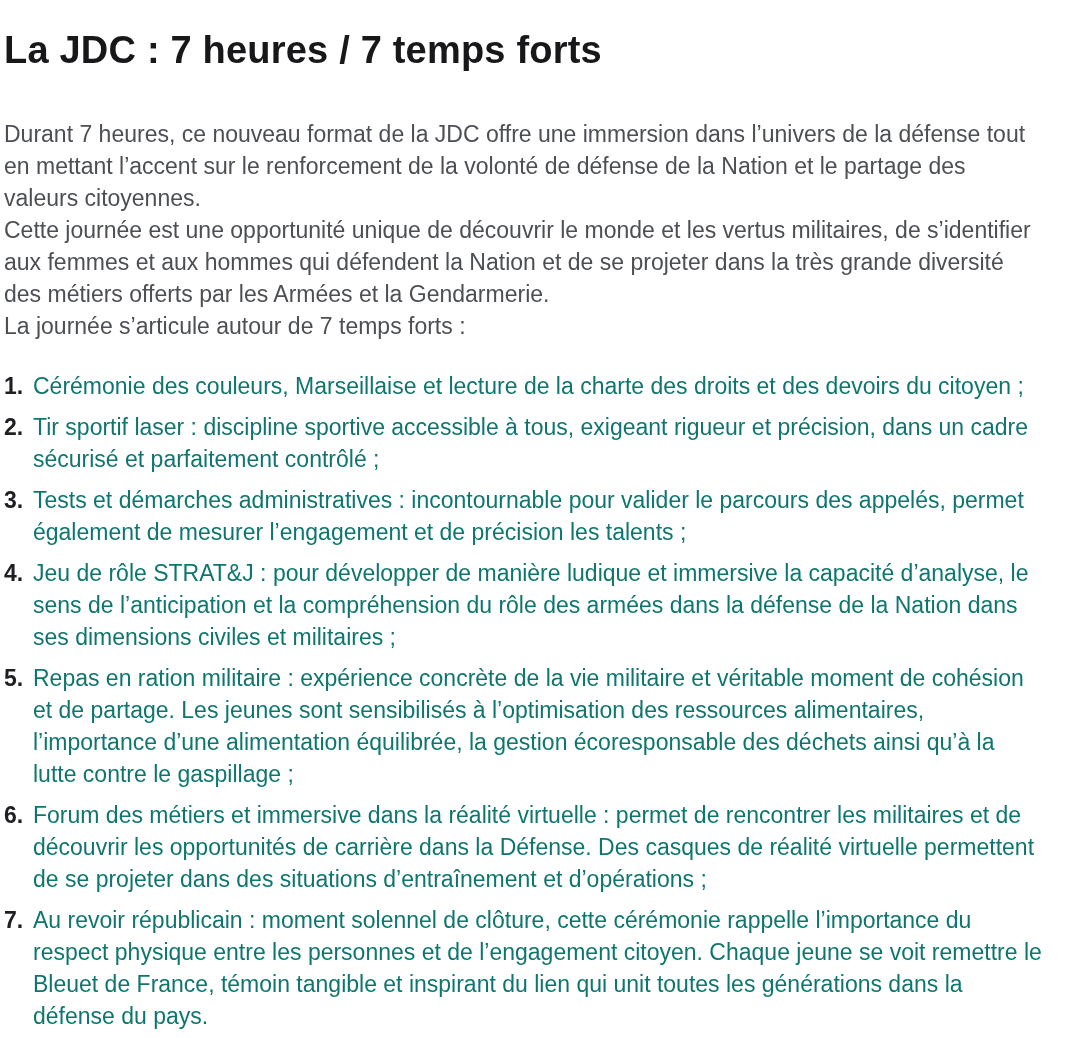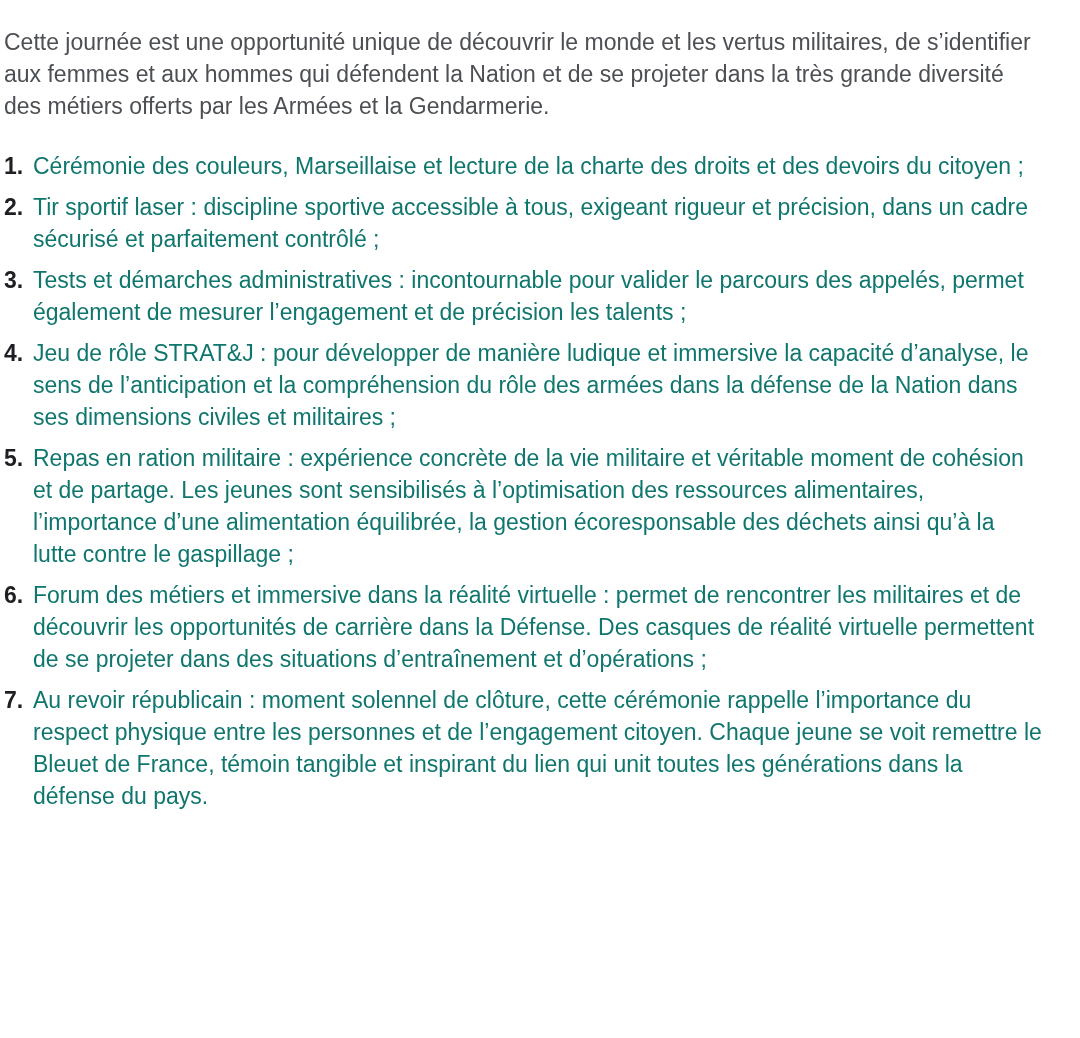--- a/index.html
+++ b/index.html
@@ -55,23 +55,26 @@
   .tf-list .txt {
     flex: 1 1 auto;
     color: #0f766e;
   }
 </style>
 </head>
 <body>
 
 <div class="page">
 
+  <h1 class="page-title">La JDC : 7 heures / 7 temps forts</h1>
 
   <div class="intro">
+    <p>Durant 7 heures, ce nouveau format de la JDC offre une immersion dans l’univers de la défense tout en mettant l’accent sur le renforcement de la volonté de défense de la Nation et le partage des valeurs citoyennes.</p>
     <p>Cette journée est une opportunité unique de découvrir le monde et les vertus militaires, de s’identifier aux femmes et aux hommes qui défendent la Nation et de se projeter dans la très grande diversité des métiers offerts par les Armées et la Gendarmerie.</p>
+    <p>La journée s’articule autour de 7 temps forts :</p>
   </div>
 
   <ol class="tf-list">
     <li>
       <span class="num">1.</span>
       <span class="txt">Cérémonie des couleurs, Marseillaise et lecture de la charte des droits et des devoirs du citoyen ;</span>
     </li>
     <li>
       <span class="num">2.</span>
       <span class="txt">Tir sportif laser : discipline sportive accessible à tous, exigeant rigueur et précision, dans un cadre sécurisé et parfaitement contrôlé ;</span>

